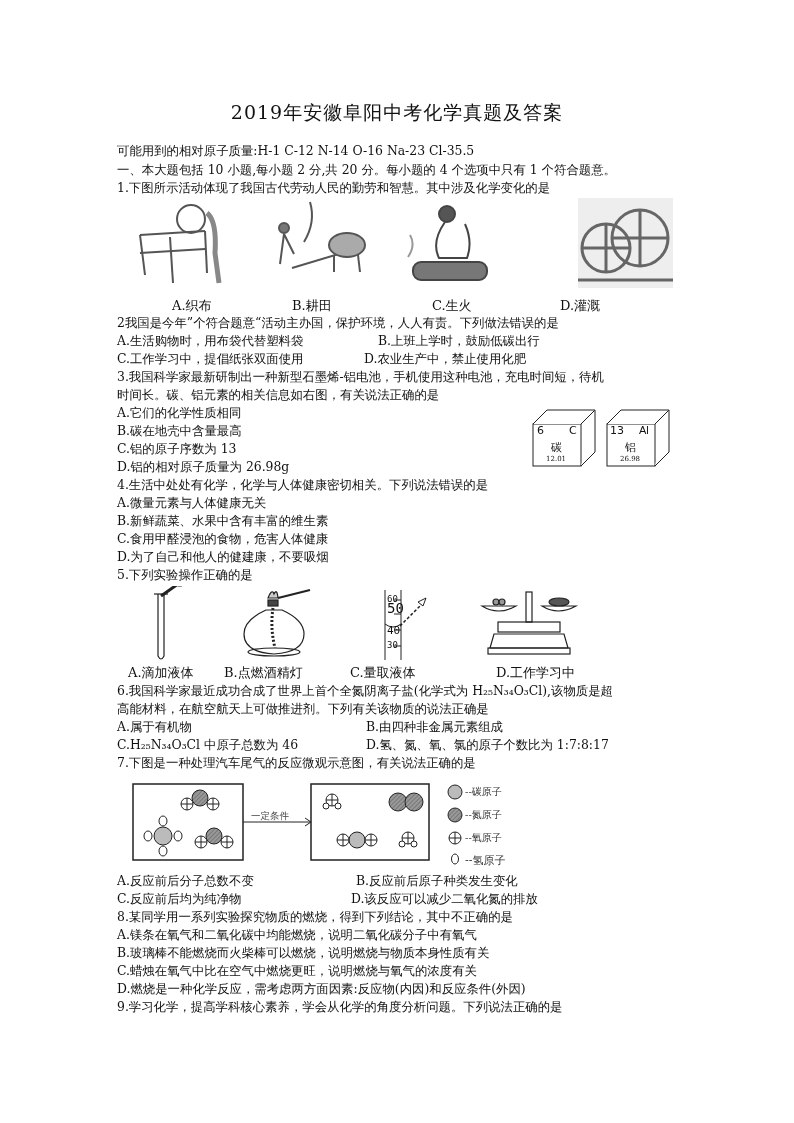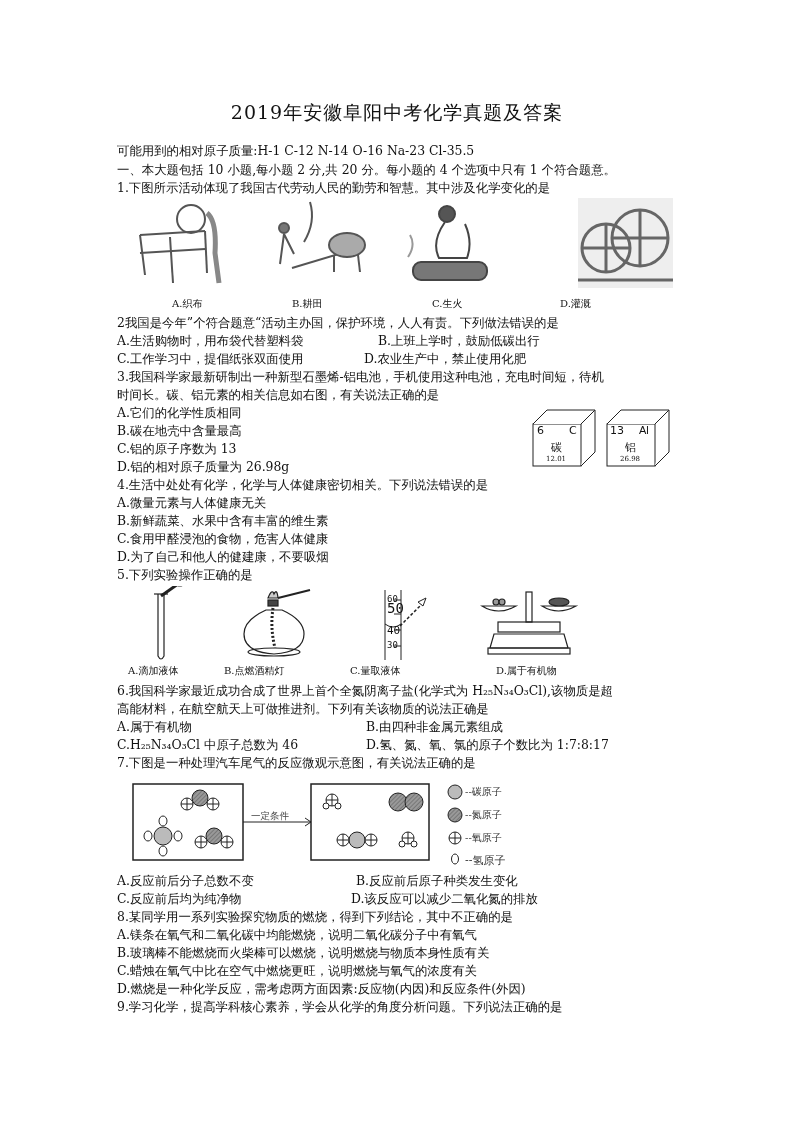--- a/index.html
+++ b/index.html
@@ -3,21 +3,21 @@
 <meta charset="utf-8">
 <style>
   html, body { margin: 0; padding: 0; background: #fff; }
   body { width: 794px; height: 1123px; position: relative; overflow: hidden;
          font-family: "DejaVu Serif", "Liberation Serif", serif; color: #111; }
   .title { position: absolute; top: 100px; left: 0; width: 794px; text-align: center;
            font-size: 19px; letter-spacing: 1px; }
   .line { position: absolute; left: 117px; font-size: 12.4px; white-space: nowrap; line-height: 16px; }
   .opt { position: absolute; font-size: 12.4px; white-space: nowrap; line-height: 16px; }
   .img-box { position: absolute; }
-  .cap { position: absolute; font-size: 10px; white-space: nowrap; }
+  .cap { position: absolute; font-size: 13px; white-space: nowrap; }
   .cube { position: absolute; width: 56px; height: 46px; }
   .cube svg { overflow: visible; }
   .mono { font-family: "DejaVu Sans Mono", "Liberation Mono", monospace; font-size: 11px; }
 </style>
 </head>
 <body>
 
 <div class="title">2019年安徽阜阳中考化学真题及答案</div>
 
 <div class="line" style="top:143px">可能用到的相对原子质量:H-1 C-12 N-14 O-16 Na-23 Cl-35.5</div>
@@ -181,21 +181,21 @@
       <rect x="18" y="32" width="62" height="10"></rect>
       <path d="M14 44 l70 0 l4 14 l-78 0 z"></path>
       <rect x="8" y="58" width="82" height="6"></rect>
     </g>
   </svg>
 </div>
 
 <div class="cap" style="left:128px;top:664px">A.滴加液体</div>
 <div class="cap" style="left:224px;top:664px">B.点燃酒精灯</div>
 <div class="cap" style="left:350px;top:664px">C.量取液体</div>
-<div class="cap" style="left:496px;top:664px">D.属于有机物</div>
+<div class="cap" style="left:496px;top:664px">D.工作学习中</div>
 
 <div class="line" style="top:683px">6.我国科学家最近成功合成了世界上首个全氮阴离子盐(化学式为 H₂₅N₃₄O₃Cl),该物质是超</div>
 <div class="line" style="top:701px">高能材料，在航空航天上可做推进剂。下列有关该物质的说法正确是</div>
 <div class="opt" style="left:117px;top:719px">A.属于有机物</div>
 <div class="opt" style="left:366px;top:719px">B.由四种非金属元素组成</div>
 <div class="opt" style="left:117px;top:737px">C.H₂₅N₃₄O₃Cl 中原子总数为 46</div>
 <div class="opt" style="left:366px;top:737px">D.氢、氮、氧、氯的原子个数比为 1:7:8:17</div>
 
 <div class="line" style="top:755px">7.下图是一种处理汽车尾气的反应微观示意图，有关说法正确的是</div>
 

